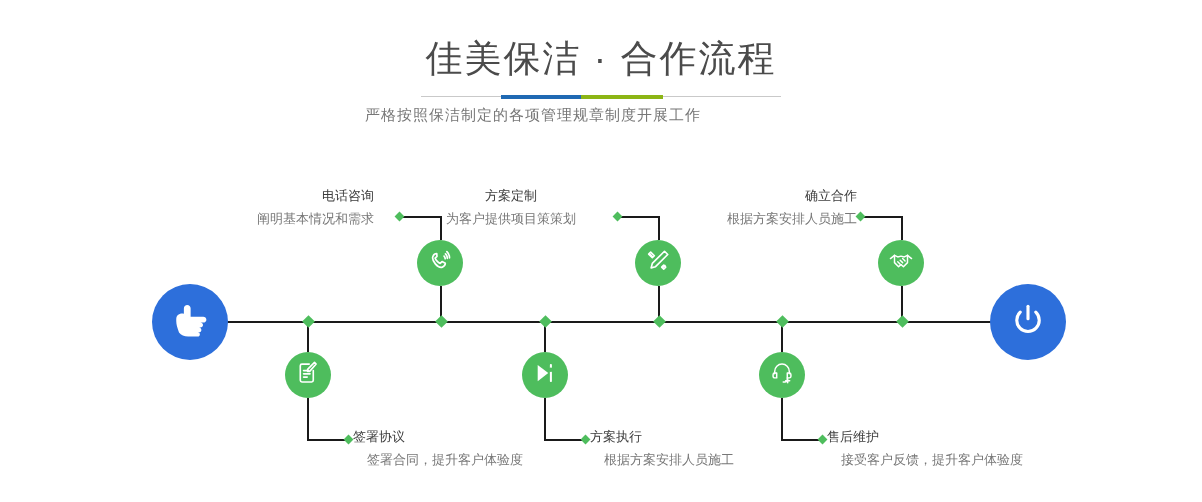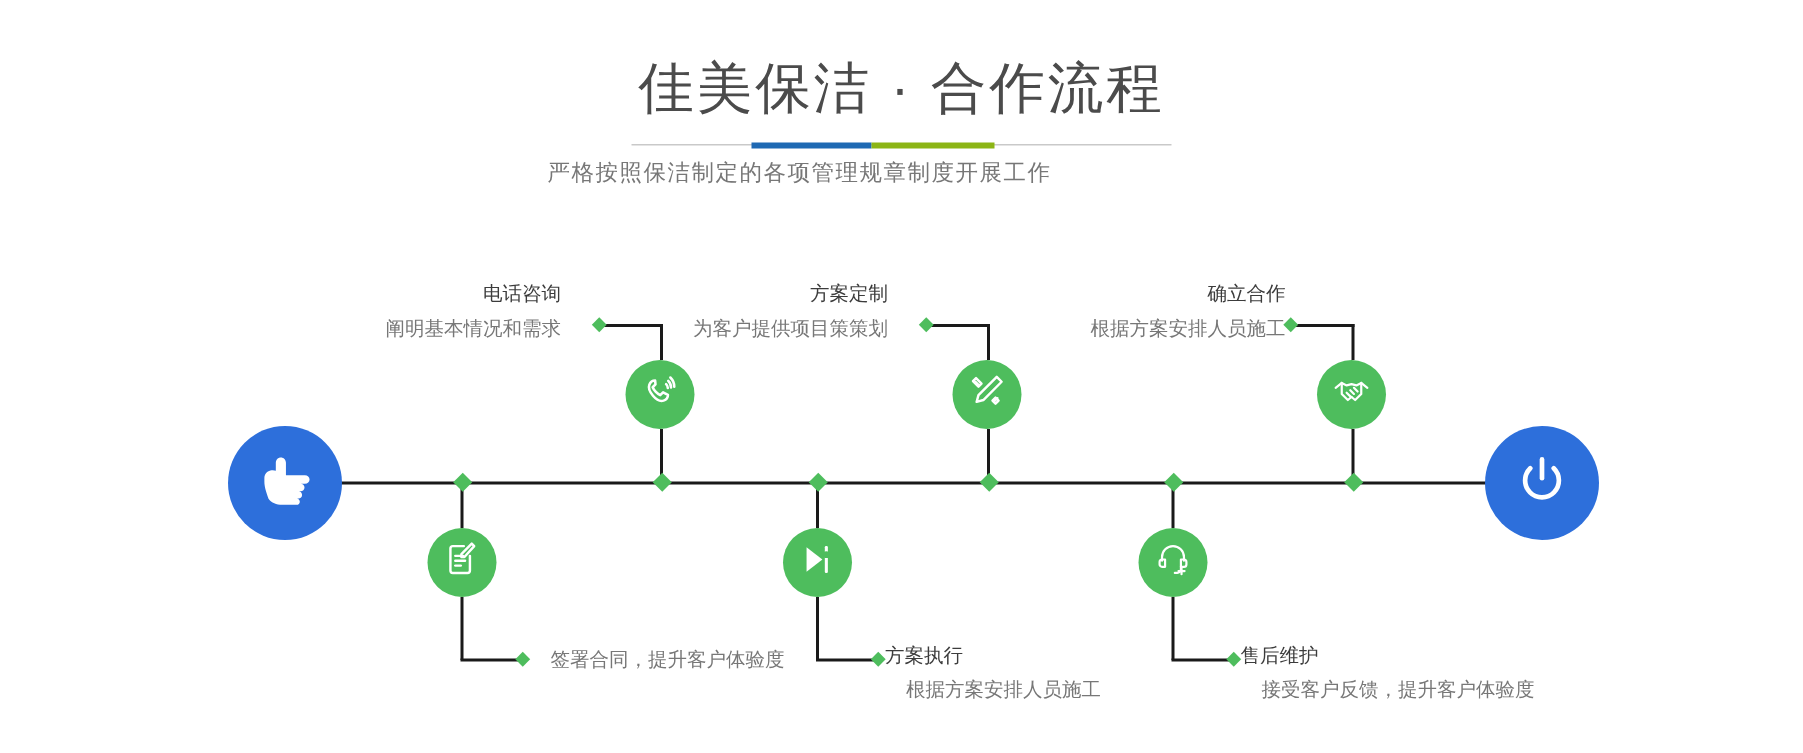--- a/index.html
+++ b/index.html
@@ -158,40 +158,41 @@
       <svg width="26" height="26" viewBox="0 0 64 64" fill="none" stroke="#ffffff" stroke-width="4" stroke-linecap="round" stroke-linejoin="round">
         <path d="M45 26v24a4 4 0 0 1-4 4H17a4 4 0 0 1-4-4V14a4 4 0 0 1 4-4h18"></path>
         <line x1="21" y1="26" x2="34" y2="26"></line>
         <line x1="21" y1="34" x2="37" y2="34"></line>
         <line x1="21" y1="42" x2="30" y2="42"></line>
         <path d="M52 10l-4-4-17 17v5h5z"></path>
       </svg>
     </span>
   </div>
   <div class="label-block down" style="left:353px; top:427px;">
+    <div class="label-title">签署协议</div>
     <div class="label-desc">签署合同，提升客户体验度</div>
   </div>
 
   <div class="stem" style="left:658px; top:216px; height:24px;"></div>
   <div class="stem" style="left:658px; top:286px; height:36px;"></div>
   <div class="elbow-h" style="left:618px; top:216px; width:42px;"></div>
   <div class="diamond small" style="left:614px; top:213px;"></div>
   <div class="diamond" style="left:655px; top:317px;"></div>
   <div class="node-circle" style="left:635px; top:240px;">
     <span>
       <svg width="26" height="26" viewBox="0 0 64 64" fill="none" stroke="#ffffff" stroke-width="4" stroke-linecap="round" stroke-linejoin="round">
         <path d="M48 8l8 8-30 30-11 3 3-11z"></path>
         <path d="M14 10l-5 5 9 9 5-5z"></path>
         <path d="M13 16l5 5"></path>
         <path d="M46 42l5 5-5 5-5-5z"></path>
         <path d="M44 48l5-5"></path>
       </svg>
     </span>
   </div>
-  <div class="label-block up" style="right:610px; top:186px;">
+  <div class="label-block up" style="right:626px; top:186px;text-align:center;">
     <div class="label-title">方案定制</div>
     <div class="label-desc">为客户提供项目策策划</div>
   </div>
 
   <div class="stem" style="left:544px; top:322px; height:30px;"></div>
   <div class="stem" style="left:544px; top:398px; height:42px;"></div>
   <div class="elbow-h" style="left:544px; top:439px; width:42px;"></div>
   <div class="diamond small" style="left:582px; top:436px;"></div>
   <div class="diamond" style="left:541px; top:317px;"></div>
   <div class="node-circle" style="left:522px; top:352px;">

